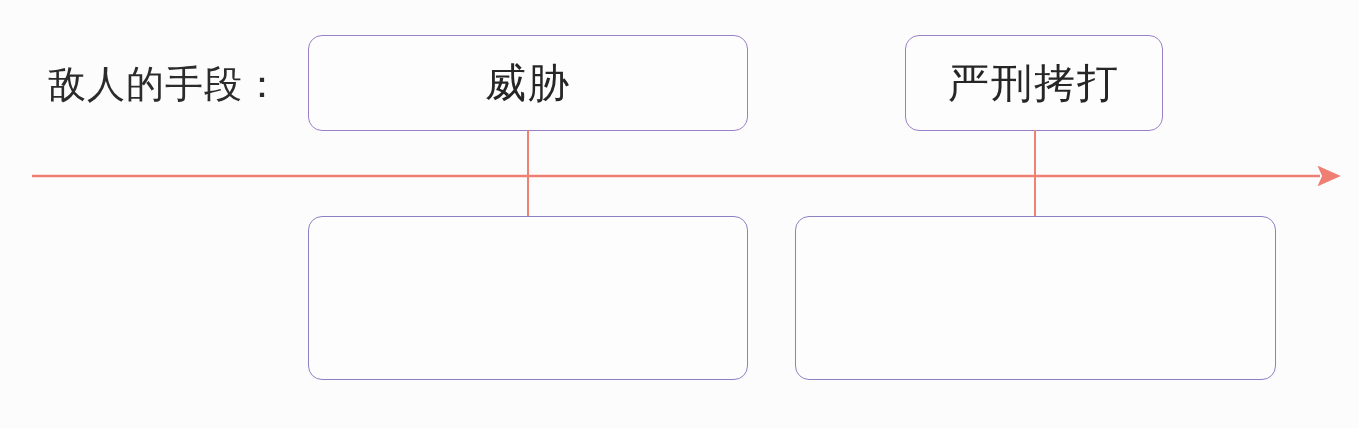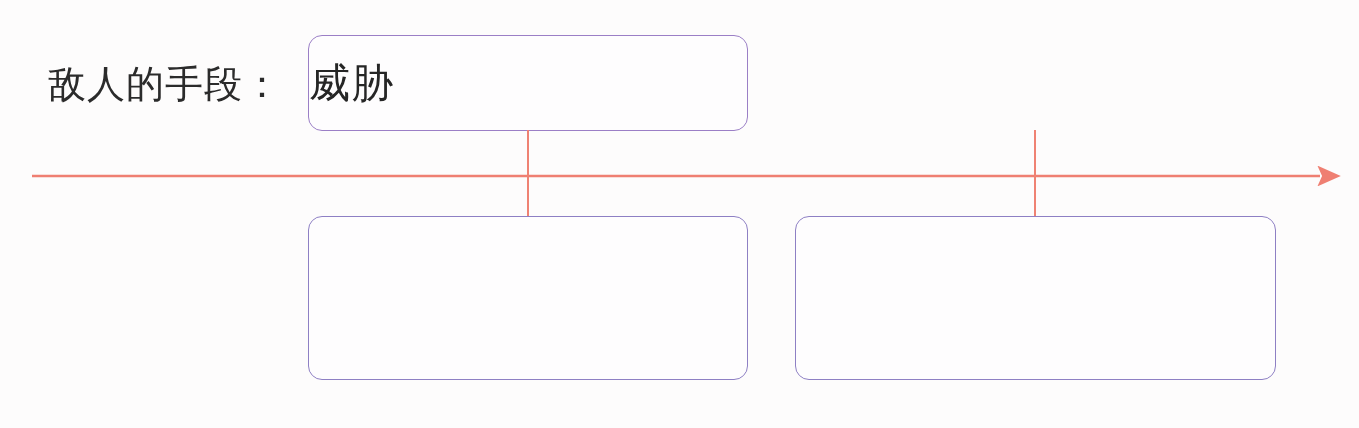--- a/index.html
+++ b/index.html
@@ -52,20 +52,21 @@
 
   
   .node-box {
     position: absolute;
     box-sizing: border-box;
     border: 1.6px solid #9b7fc6;
     border-radius: 14px;
     background: #fefdfe;
     display: flex;
     align-items: center;
+    justify-content: center;
   }
   .node-text {
     font-size: 41px;
     color: #262626;
     letter-spacing: 2px;
     line-height: 1;
     white-space: nowrap;
   }
 
   #box-top-left {
@@ -116,20 +117,23 @@
 <body>
 
 <div id="worksheet">
 
   <div class="row-label" id="label-top">敌人的手段：</div>
 
   <div class="node-box" id="box-top-left">
     <span class="node-text">威胁</span>
   </div>
 
+  <div class="node-box" id="box-top-right">
+    <span class="node-text">严刑拷打</span>
+  </div>
 
   <svg id="timeline" viewBox="0 0 1310 36" width="1310" height="36">
     <defs>
       <marker id="arrowhead-marker" markerWidth="9" markerHeight="8" refX="1" refY="4" orient="auto" markerUnits="strokeWidth">
         <path d="M0,0 L9,4 L0,8 L1.8,4 Z" fill="#ef7f72"></path>
       </marker>
     </defs>
     <line x1="2" y1="18" x2="1290" y2="18" stroke="#ef7f72" stroke-width="2.6" marker-end="url(#arrowhead-marker)"></line>
   </svg>
 

